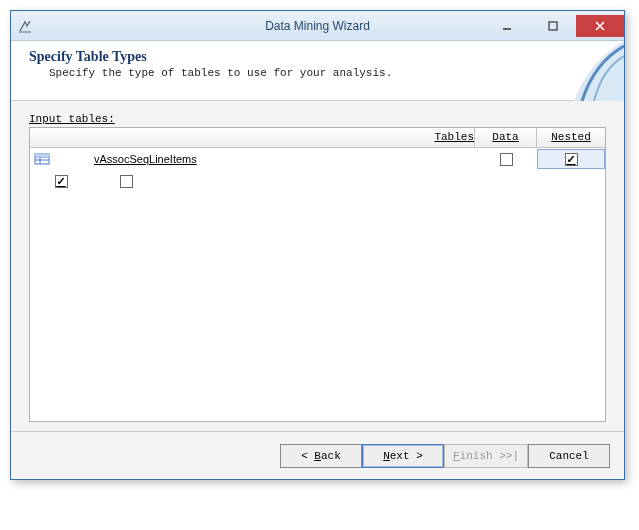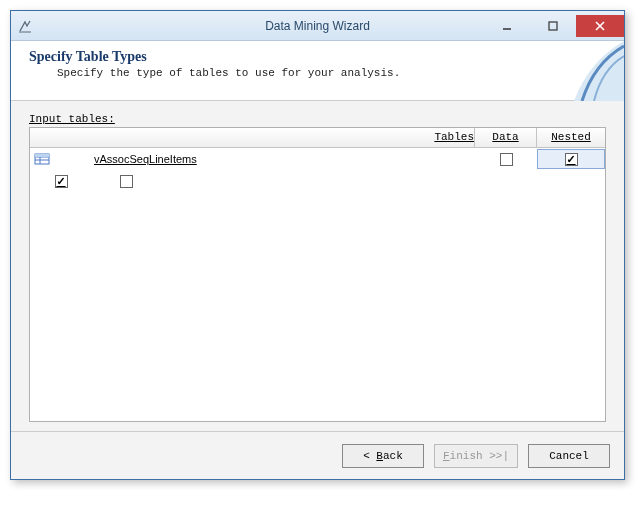--- a/index.html
+++ b/index.html
@@ -64,21 +64,21 @@
   .header-title {
     font-family: Liberation Serif, serif;
     font-size: 14px;
     font-weight: bold;
     color: #1a3a6a;
   }
   .header-sub {
     font-family: "Courier New", monospace;
     font-size: 11px;
     color: #222;
-    margin-left: 28px;
+    margin-left: 20px;
     margin-top: 2px;
   }
   .header-graphic {
     position: absolute;
     right: 0; top: 0;
     width: 70px; height: 60px;
     overflow: hidden;
   }
   .content {
     height: 330px;
@@ -137,21 +137,20 @@
     font-weight: bold;
   }
   .buttonbar {
     height: 48px;
     background: #f3f3f3;
     border-top: 1px solid #ccc;
     display: flex;
     justify-content: flex-end;
     align-items: center;
     padding-right: 14px;
-    gap: 10px;
   }
   .btn {
     font-family: "Courier New", monospace;
     font-size: 11px;
     min-width: 82px;
     height: 24px;
     border: 1px solid #888;
     background: #eee;
     display: flex; align-items: center; justify-content: center;
     padding: 0 8px;
@@ -244,20 +243,23 @@
             </div>
           </div>
         </div>
     </div>
   </div>
 
   <div class="buttonbar">
     <div class="btn">
       <span>&lt; <span style="text-decoration:underline">B</span>ack</span>
     </div>
+    <div class="btn default">
+      <span><span style="text-decoration:underline">N</span>ext &gt;</span>
+    </div>
     <div class="btn disabled">
       <span><span style="text-decoration:underline">F</span>inish &gt;&gt;|</span>
     </div>
     <div class="btn">
       <span>Cancel</span>
     </div>
   </div>
 
 </div>
 

